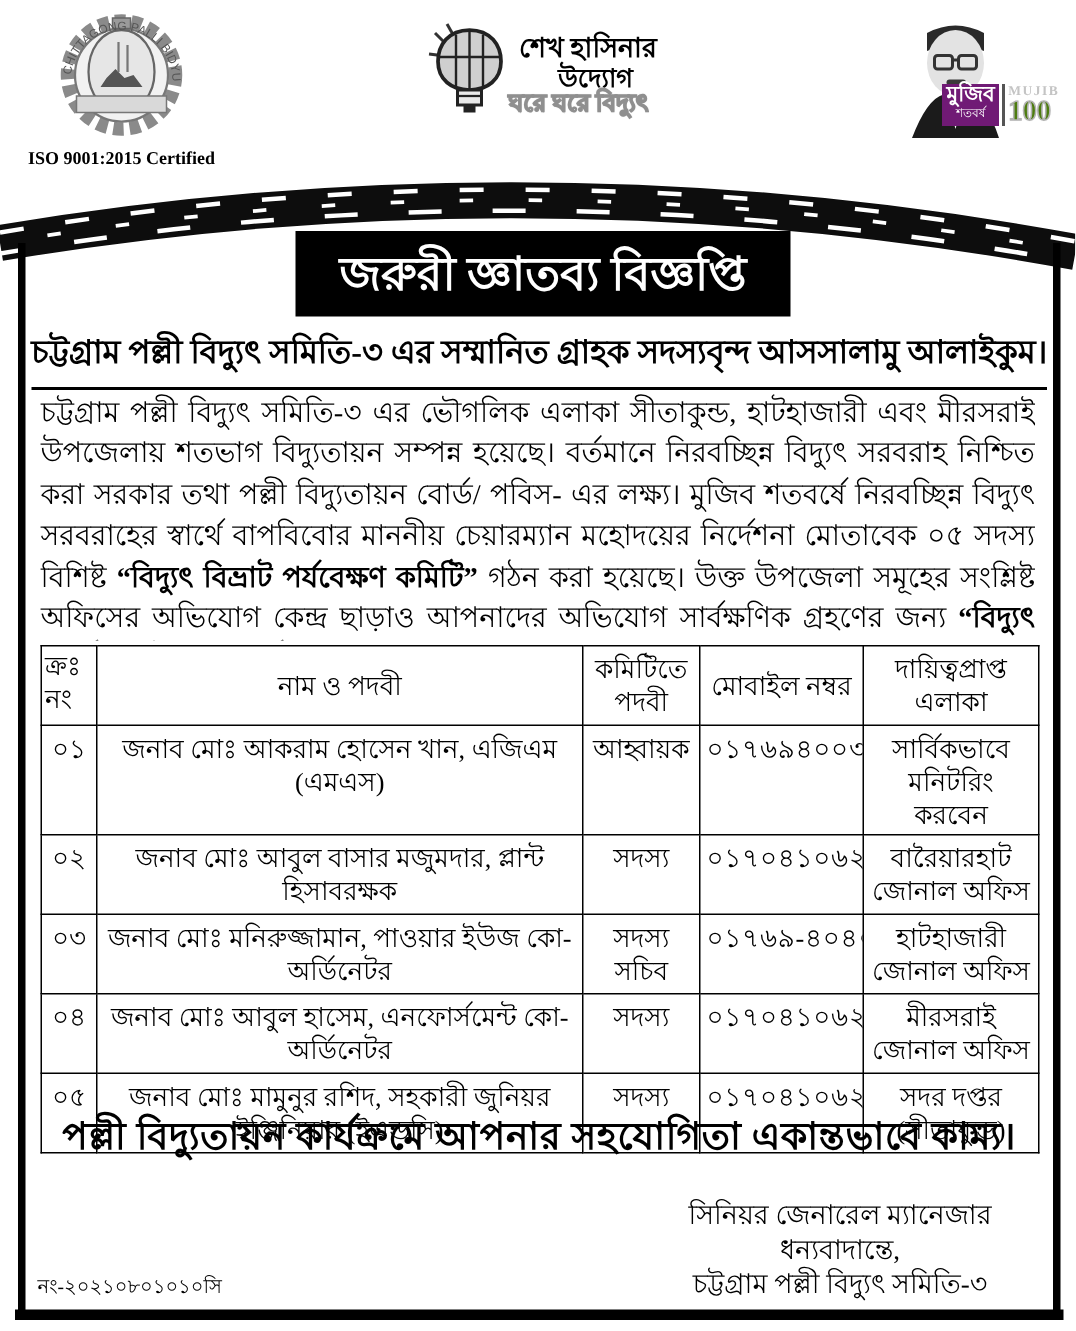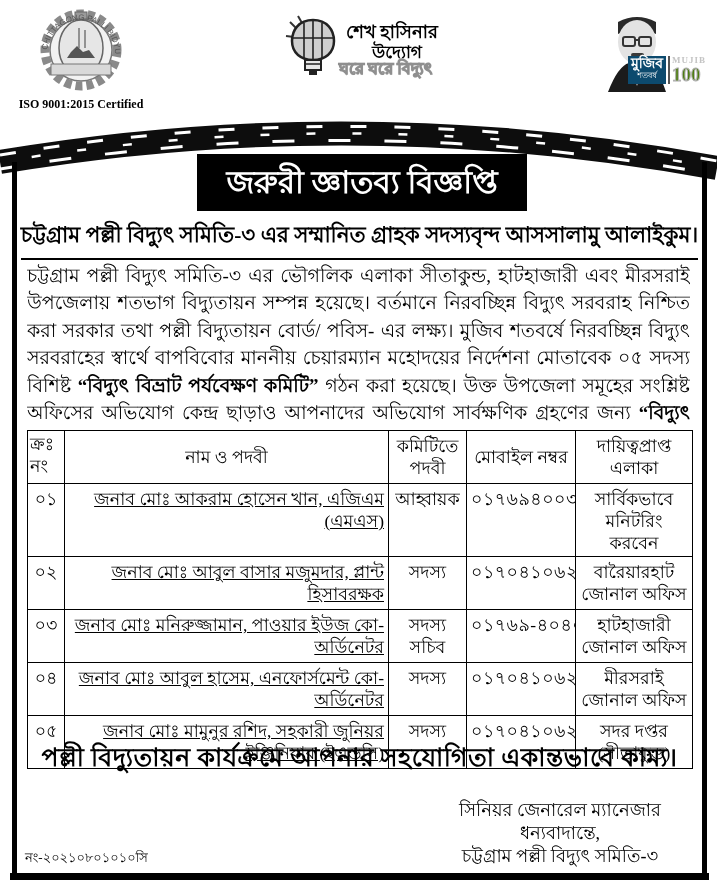--- a/index.html
+++ b/index.html
@@ -11,21 +11,21 @@
   .logo-left{position:absolute;left:16px;top:8px;width:130px;text-align:center;}
   .iso-text{font-size:12px;font-weight:bold;margin-top:1px;letter-spacing:0;}
   .logo-center{position:absolute;left:284px;top:12px;width:200px;height:72px;}
   .bulb-wrap{position:absolute;left:0;top:2px;}
   .cl-line1{position:absolute;left:62px;top:6px;font-size:18px;font-weight:bold;white-space:nowrap;}
   .cl-line2{position:absolute;left:88px;top:27px;font-size:17px;font-weight:bold;}
   .cl-line3{position:absolute;left:55px;top:44px;font-size:16px;font-weight:bold;white-space:nowrap;
             color:#fff;-webkit-text-stroke:1px #8f8f8f;text-shadow:0 0 1px #9a9a9a;}
   .logo-right{position:absolute;left:592px;top:10px;width:122px;height:92px;}
   .mujib-badge{position:absolute;left:36px;top:46px;display:flex;align-items:stretch;}
-  .mujib-box{background:#0c4a6e;color:#fff;padding:1px 3px;text-align:center;line-height:1.05;}
+  .mujib-box{background:#701a75;color:#fff;padding:1px 3px;text-align:center;line-height:1.05;}
   .mujib-bn1{display:block;font-size:14px;font-weight:bold;}
   .mujib-bn2{display:block;font-size:8px;}
   .mujib-en{border-left:2px solid #555;margin-left:2px;padding-left:2px;line-height:1;}
   .mujib-en1{display:block;font-size:9px;font-weight:bold;color:#c4c4c4;letter-spacing:1px;}
   .mujib-100{display:block;font-size:19px;font-weight:bold;color:#4d7c0f;-webkit-text-stroke:1px #b3b3b3;text-shadow:0 0 1px #bbb;}
   
   .arc{position:absolute;left:0;top:100px;}
   
   .border-left{position:absolute;left:12px;top:162px;width:5px;height:718px;background:#000;}
   .border-right{position:absolute;left:702px;top:162px;width:5px;height:718px;background:#000;}
@@ -46,21 +46,21 @@
   
   table.committee{
     position:absolute;left:27px;top:430px;width:665px;border-collapse:collapse;table-layout:fixed;
     font-size:17.5px;
   }
   table.committee th,table.committee td{border:1.8px solid #000;padding:2px 4px;line-height:22px;overflow:hidden;}
   table.committee th{font-weight:normal;text-align:center;vertical-align:middle;height:48px;}
   table.committee th.h-sl{text-align:left;vertical-align:top;padding-left:2px;}
   table.committee td{vertical-align:top;height:46px;padding-top:4px;}
   td.c-sl{text-align:center;}
-  td.c-name{text-align:right;padding-left:7px;text-decoration:underline;}
+  td.c-name{text-align:center;padding-left:7px;}
   td.c-pos{text-align:center;padding-left:5px;}
   td.c-mob{text-align:left;padding-left:10px;letter-spacing:.5px;}
   td.c-area{text-align:center;}
   
   .slogan{position:absolute;left:17px;top:738px;width:685px;text-align:center;font-size:25px;font-weight:bold;
           letter-spacing:.5px;}
   .signature{position:absolute;left:420px;top:799px;width:280px;text-align:center;font-size:18px;line-height:23px;}
   .refno{position:absolute;left:25px;top:848px;font-size:13px;}
 </style>
 </head>

